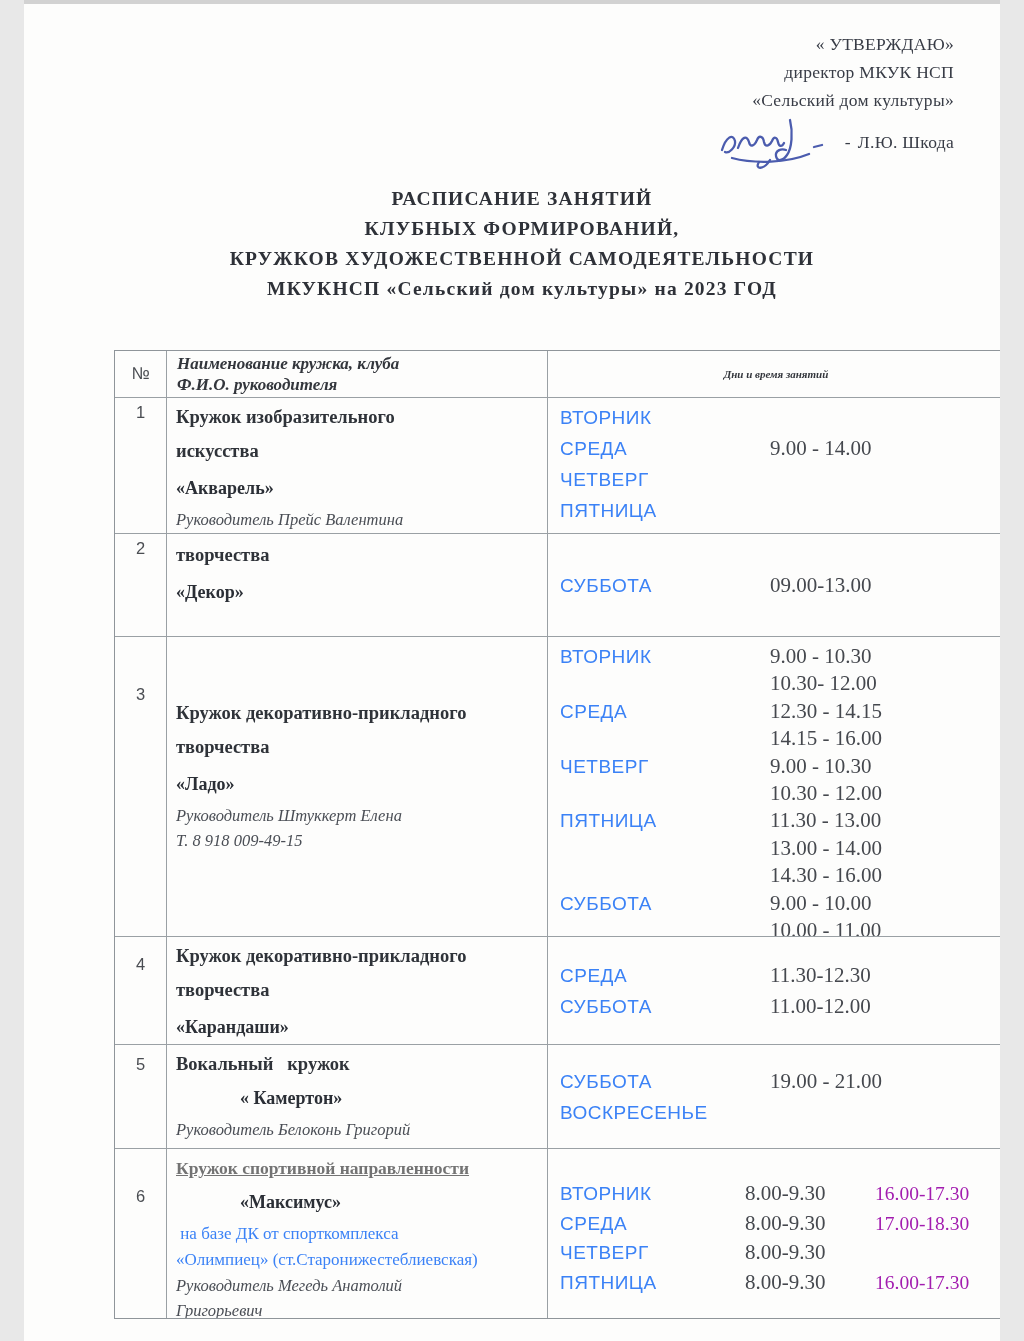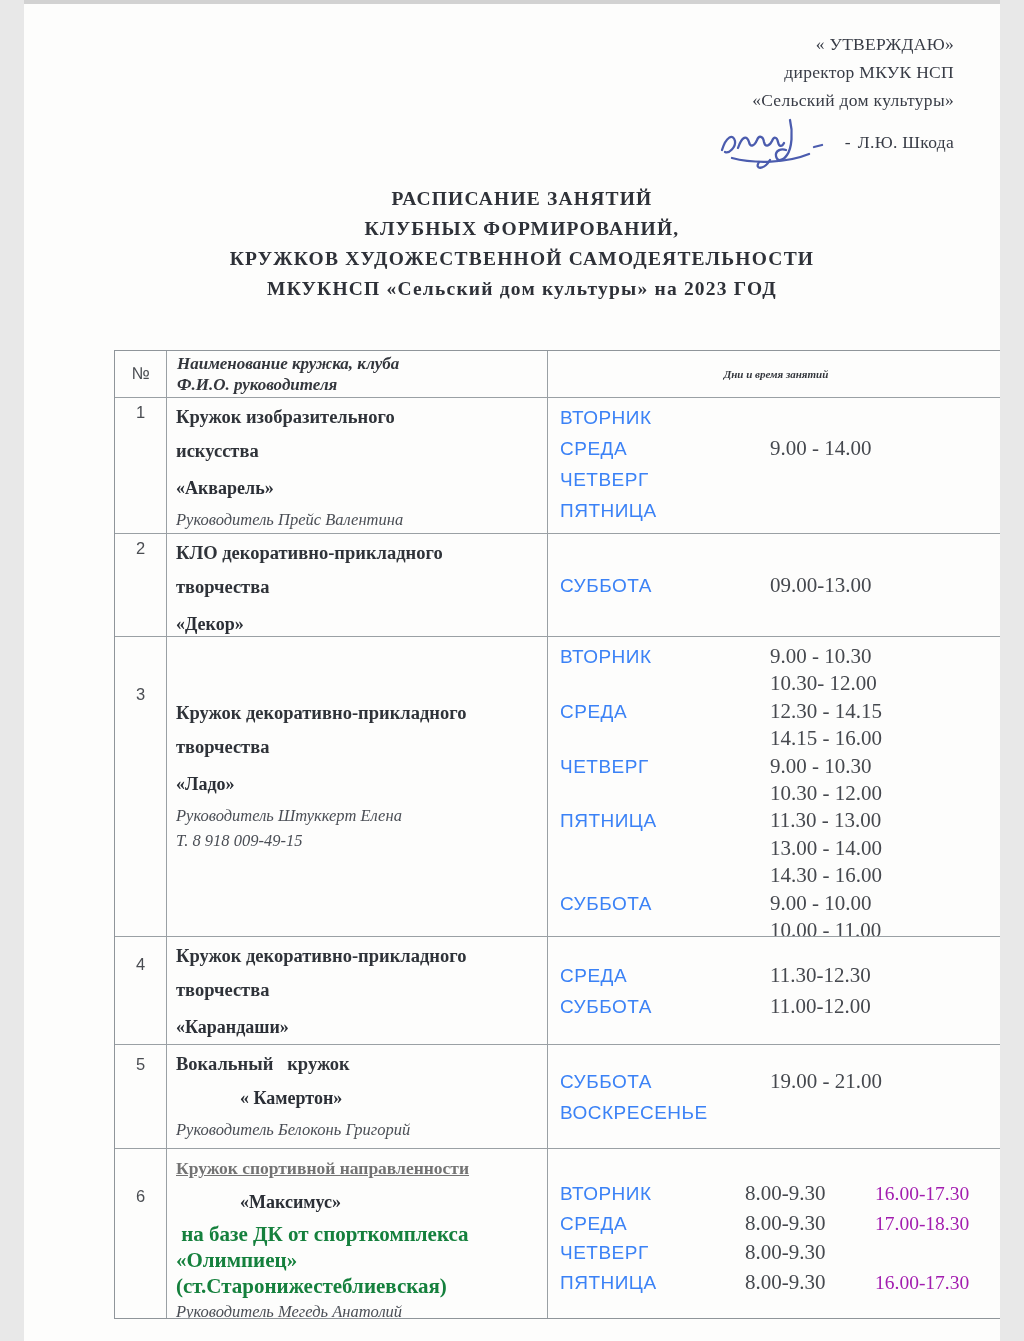--- a/index.html
+++ b/index.html
@@ -83,21 +83,21 @@
   .n-line{white-space:pre-wrap;}
   .n-line.ln-b{line-height:32px;}
   .n-line.ln-big{line-height:37px;}
   .n-line.ln-i{line-height:25px;}
   .n-line.ln-r{line-height:26px;}
   .n-line.indent{padding-left:64px;}
   .seg-b{font-weight:bold;font-size:18.5px;color:#2f3339;}
   .seg-b2{font-weight:bold;font-size:17.5px;color:#737373;text-decoration:underline;}
   .seg-big{font-weight:bold;font-size:18px;color:#2b2f36;}
   .seg-i{font-style:italic;font-size:16.5px;color:#4a4e55;}
-  .seg-r{font-size:21px;color:#15803d;font-weight:bold;}
+  .seg-r{font-size:17px;color:#3b82f6;}
 
   
   .sched-cell{padding:4px 4px 4px 12px;--lh:31px;}
   .sched-cell.r2,.sched-cell.r4,.sched-cell.r5{justify-content:center;}
   .sched-cell.r3{--lh:27.4px;padding-top:6px;}
   .sched-cell.r6{--lh:29.5px;padding-top:30px;}
   .s-line{display:flex;line-height:var(--lh);}
   .s-day{
     width:210px;flex:none;
     font-family:"Liberation Sans","DejaVu Sans",sans-serif;
@@ -176,21 +176,20 @@
         <div class="s-line">
           <div class="s-day">ПЯТНИЦА</div>
           <div class="s-t1"></div>
           <div class="s-t2"></div>
         </div>
       </div>
       <div class="cell num-cell c1 r2">
         <div class="">2</div>
       </div>
       <div class="cell name-cell c2 r2">
-        <div class="n-line ln-b"><div class="seg-b">КЛО декоративно-прикладного</div></div>
         <div class="n-line ln-big"><div class="seg-b">творчества    </div><div class="seg-big">«Декор»</div></div>
       </div>
       <div class="cell sched-cell c3 r2">
         <div class="s-line">
           <div class="s-day">СУББОТА</div>
           <div class="s-t1">09.00-13.00</div>
           <div class="s-t2"></div>
         </div>
       </div>
       <div class="cell num-cell c1 r3">

